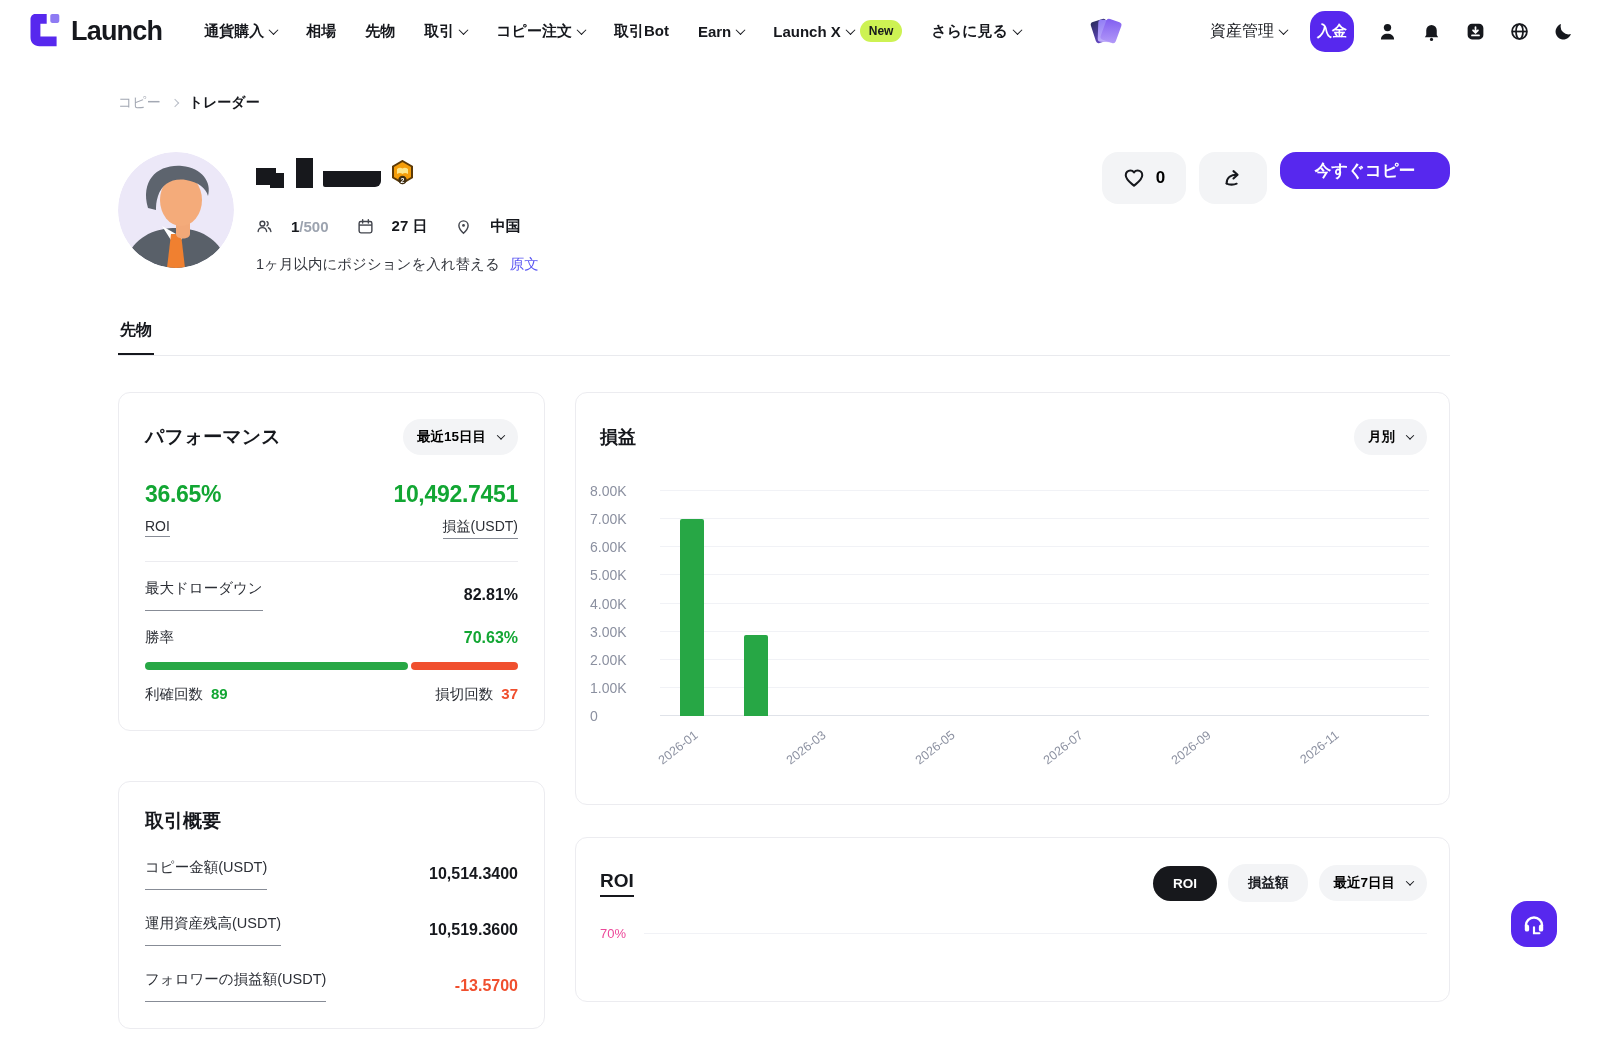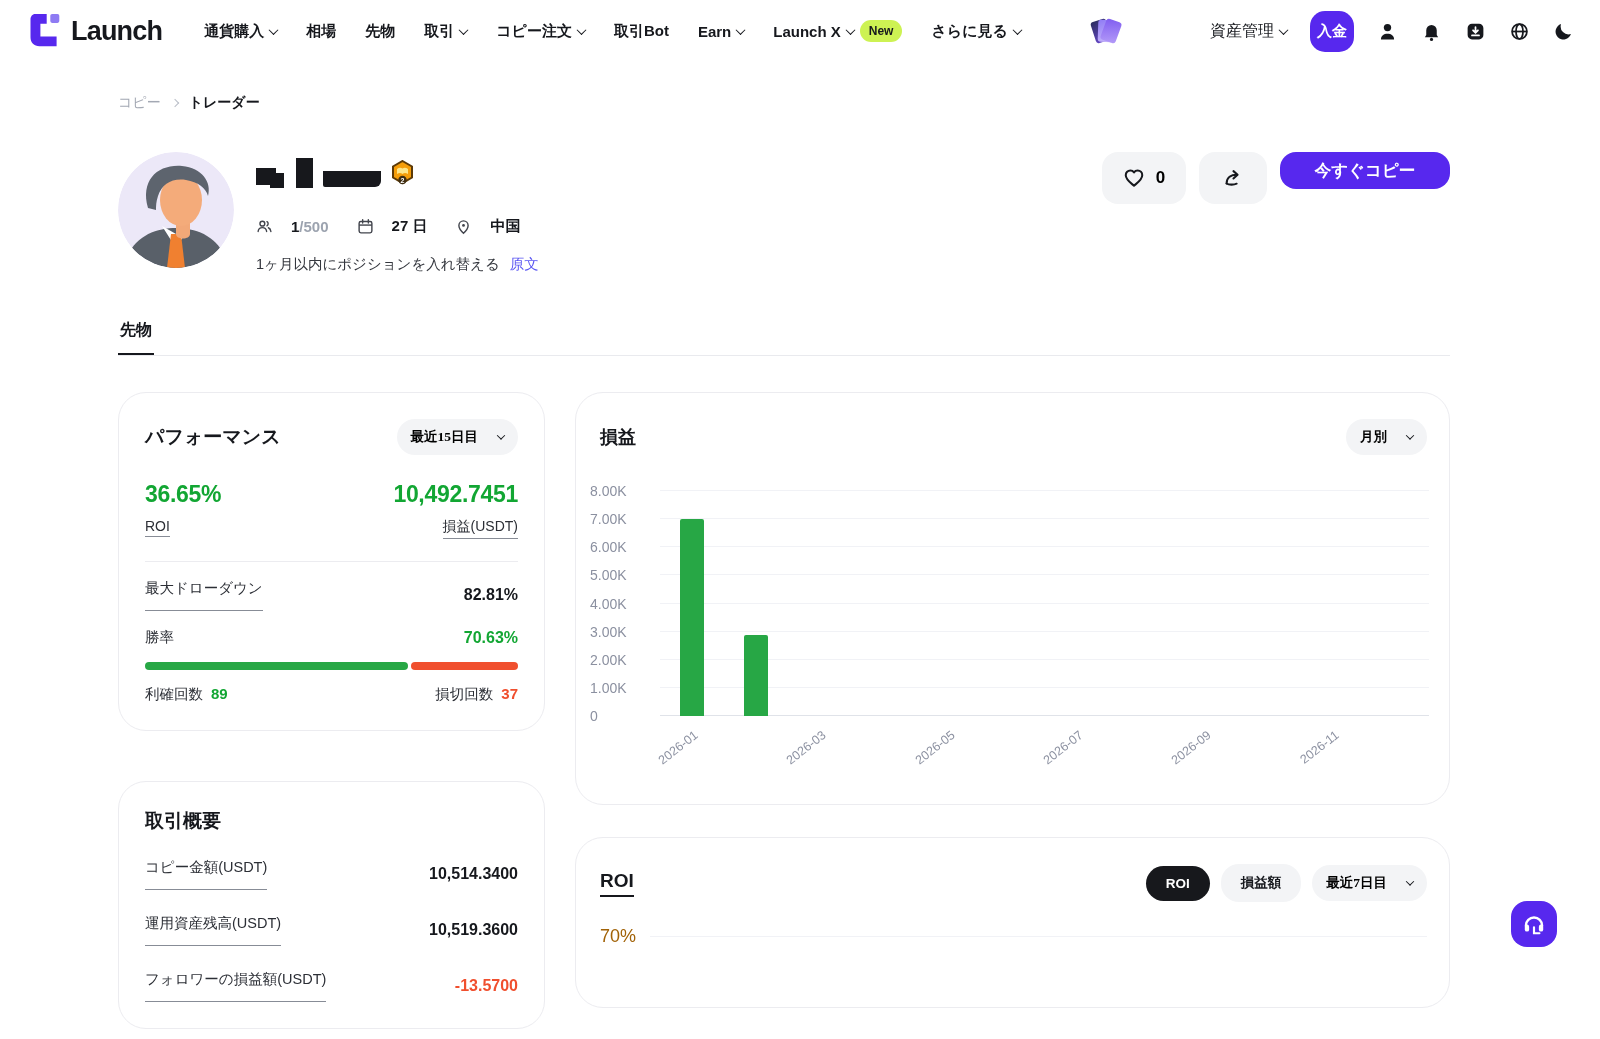--- a/index.html
+++ b/index.html
@@ -63,25 +63,25 @@
   .market-tab{display:inline-block;font-size:16px;font-weight:600;padding:0 2px 12px;
     border-bottom:2.5px solid #16181d;cursor:pointer;}
   .pills{display:flex;gap:16px;margin-top:38px;}
   .pill{padding:12px 19px;border-radius:12px;background:var(--pillbg);font-size:14px;font-weight:600;
     border:none;cursor:pointer;font-family:inherit;color:#16181d;}
   .pill.active{background:var(--accent);color:#fff;}
   
   .main-grid{display:flex;gap:30px;margin-top:36px;align-items:flex-start;}
   .left-col{width:427px;flex:none;display:flex;flex-direction:column;gap:50px;}
   .right-col{flex:1;display:flex;flex-direction:column;gap:32px;}
-  .card{border:1px solid var(--border);border-radius:28px;background:#fff;overflow:hidden;}
+  .card{border:1px solid var(--border);border-radius:12px;background:#fff;overflow:hidden;}
   .card-head{display:flex;justify-content:space-between;align-items:center;}
   .card-title{font-size:19px;font-weight:700;}
-  .range-pill{display:flex;align-items:center;gap:20px;background:var(--pillbg);border:none;border-radius:18px;
-    padding:9px 14px;font-size:13.5px;font-weight:600;cursor:pointer;font-family:Liberation Serif, serif;}
+  .range-pill{display:flex;align-items:center;gap:12px;background:var(--pillbg);border:none;border-radius:18px;
+    padding:9px 14px;font-size:13.5px;font-weight:600;cursor:pointer;font-family:Liberation Sans, sans-serif;}
   .range-pill .chev{width:6px;height:6px;}
   .perf-card,.summary-card{padding:26px;}
   .perf-stats{display:flex;justify-content:space-between;margin-top:26px;}
   .stat-value{font-size:23px;font-weight:700;color:var(--green);letter-spacing:-0.3px;}
   .stat-label{display:inline-block;margin-top:10px;font-size:14px;color:#2c2f36;
     border-bottom:1px solid #878c96;padding-bottom:2px;}
   .ta-r{text-align:right;}
   .divider{height:1px;background:var(--border);margin:22px 0 2px;}
   .kv-row{display:flex;justify-content:space-between;align-items:center;margin-top:17px;}
   .kv-label{font-size:14.5px;color:#2c2f36;}
@@ -109,21 +109,21 @@
     transform:rotate(-38deg);transform-origin:100% 0;}
   
   .roi-card{padding:26px 22px 60px 24px;}
   .roi-title{font-size:19px;font-weight:700;border-bottom:2px solid #16181d;padding-bottom:3px;}
   .roi-right{display:flex;align-items:center;gap:11px;}
   .toggle-pill{border:none;border-radius:18px;padding:10px 20px;font-size:13.5px;font-weight:600;
     background:var(--pillbg);cursor:pointer;font-family:inherit;color:#16181d;}
   .toggle-pill.dark{background:#17181c;color:#fff;}
   .tick-row{display:flex;align-items:center;gap:14px;margin-top:34px;}
   .tick-row:first-of-type{margin-top:24px;}
-  .tick-row .tlabel{font-size:18px;color:#a16207;min-width:30px;}
+  .tick-row .tlabel{font-size:13px;color:#ec4899;min-width:30px;}
   .tick-row .tline{flex:1;height:1px;background:#f1f2f6;}
   
   .support-fab{position:fixed;right:43px;bottom:92px;width:46px;height:46px;border-radius:16px;
     background:var(--accent);border:none;display:flex;align-items:center;justify-content:center;cursor:pointer;}
 </style>
 </head>
 <body>
 
 <header>
   <div class="logo">

